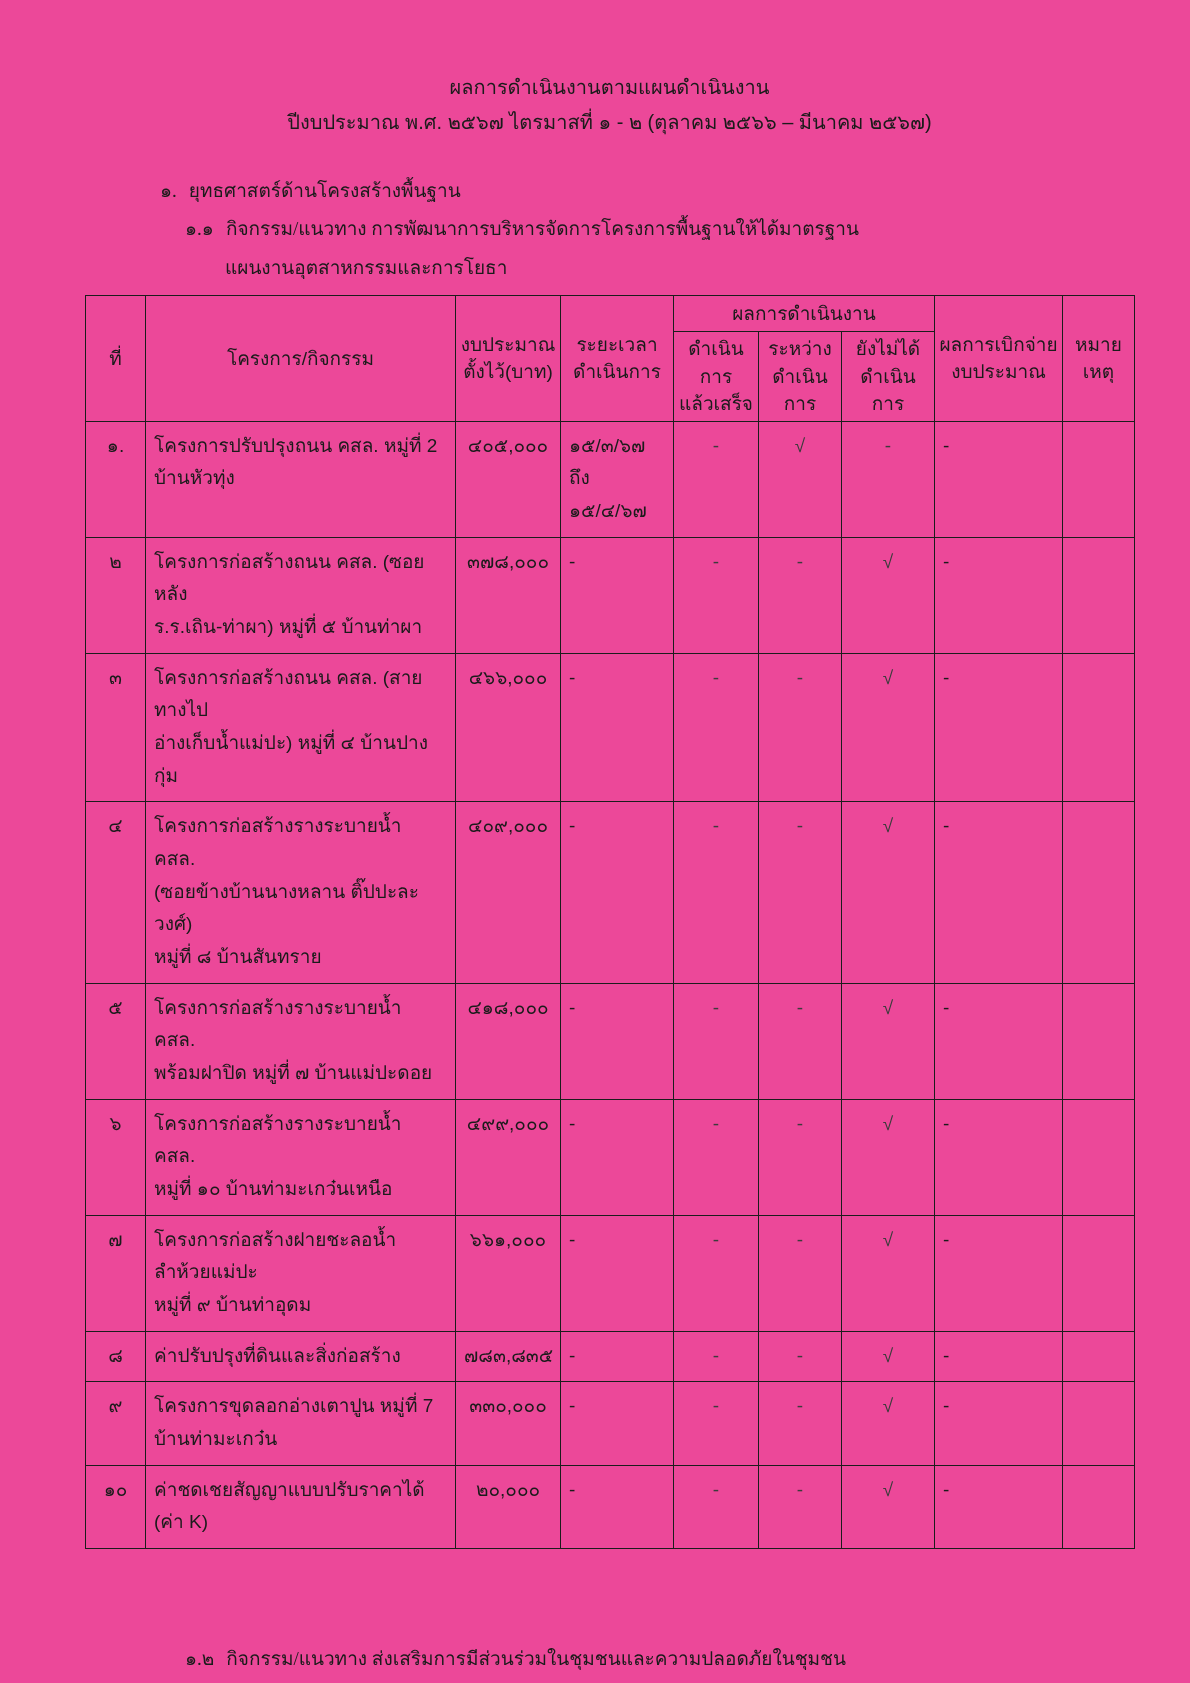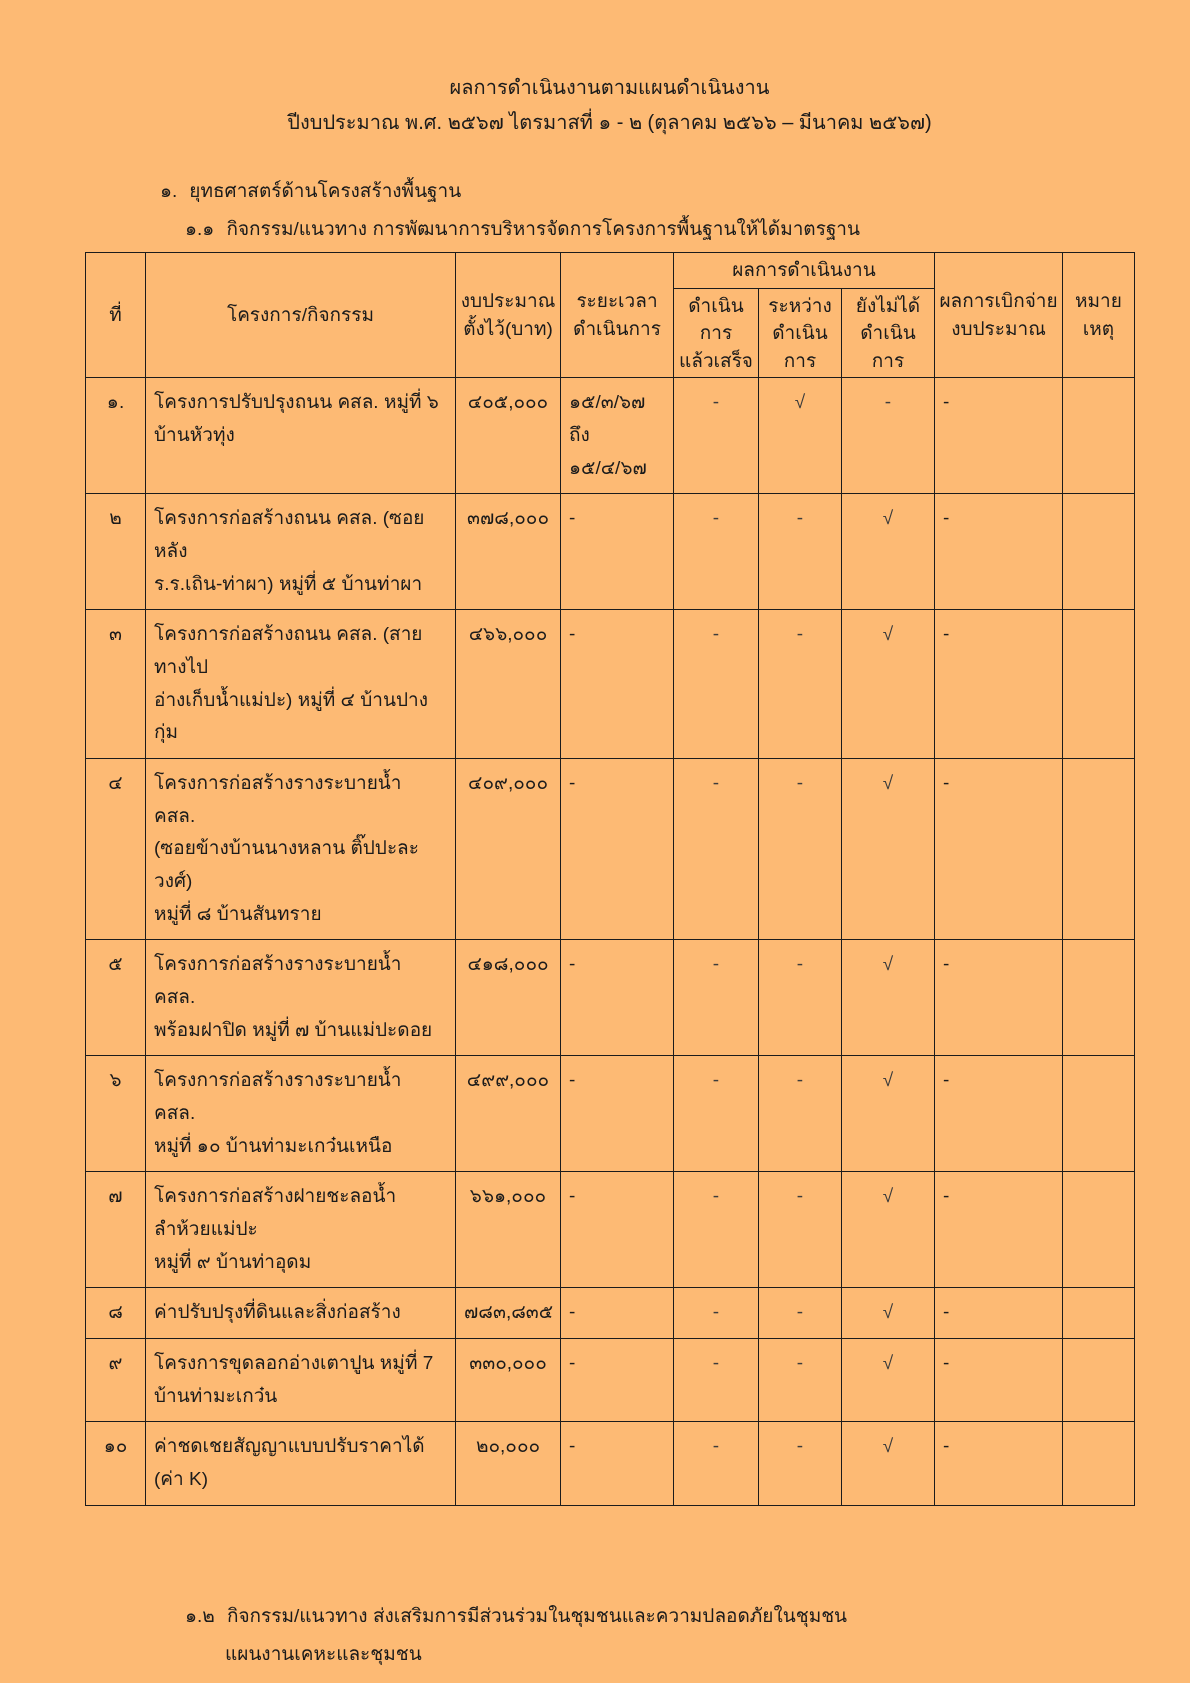--- a/index.html
+++ b/index.html
@@ -5,21 +5,21 @@
   html, body {
     margin: 0;
     padding: 0;
     background: #ffffff;
   }
   .page {
     position: relative;
     width: 1190px;
     height: 1683px;
     box-sizing: border-box;
-    background: #fdba74;
+    background: #ec4899;
     color: #1b1b1b;
     font-family: "Liberation Sans", sans-serif;
     font-size: 19px;
     padding: 72px 56px 0 85px;
     overflow: hidden;
   }
   .title-block {
     text-align: center;
     margin-bottom: 34px;
   }
@@ -27,20 +27,21 @@
     font-size: 20px;
     line-height: 1.55;
   }
   .doc-subtitle {
     font-size: 20px;
     line-height: 1.9;
   }
   .heading {
     line-height: 1.65;
     margin-bottom: 7px;
+    font-family: Liberation Serif, serif;
   }
   .heading .num { display: inline-block; }
   .lvl-section { padding-left: 75px; }
   .lvl-section .num { margin-right: 12px; }
   .lvl-sub { padding-left: 100px; }
   .lvl-sub .num { margin-right: 12px; }
   .lvl-plan { padding-left: 140px; margin-bottom: 12px; }
   .gap-lg { margin-top: 94px; }
 
   table.report {
@@ -87,20 +88,21 @@
     <div class="doc-title">ผลการดำเนินงานตามแผนดำเนินงาน</div>
     <div class="doc-subtitle">ปีงบประมาณ พ.ศ. ๒๕๖๗ ไตรมาสที่ ๑ - ๒ (ตุลาคม ๒๕๖๖ – มีนาคม ๒๕๖๗)</div>
   </div>
 
   <div class="heading lvl-section">
     <span class="num">๑.</span><span>ยุทธศาสตร์ด้านโครงสร้างพื้นฐาน</span>
   </div>
   <div class="heading lvl-sub">
     <span class="num">๑.๑</span><span>กิจกรรม/แนวทาง การพัฒนาการบริหารจัดการโครงการพื้นฐานให้ได้มาตรฐาน</span>
   </div>
+  <div class="heading lvl-plan">แผนงานอุตสาหกรรมและการโยธา</div>
 
   <table class="report">
     <colgroup>
       <col style="width:60px">
         <col style="width:310px">
         <col style="width:105px">
         <col style="width:113px">
       <col style="width:85px">
         <col style="width:83px">
         <col style="width:93px">
@@ -126,21 +128,21 @@
 แล้วเสร็จ</th>
         <th class="pre">ระหว่าง
 ดำเนินการ</th>
         <th class="pre">ยังไม่ได้
 ดำเนินการ</th>
       </tr>
     </thead>
     <tbody>
         <tr>
           <td class="c-no">๑.</td>
-          <td class="c-project pre">โครงการปรับปรุงถนน คสล. หมู่ที่ ๖
+          <td class="c-project pre">โครงการปรับปรุงถนน คสล. หมู่ที่ 2
 บ้านหัวทุ่ง</td>
           <td class="c-budget">๔๐๕,๐๐๐</td>
           <td class="c-center pre">๑๕/๓/๖๗
 ถึง ๑๕/๔/๖๗</td>
           <td class="c-center c-check">-</td>
           <td class="c-center c-check">√</td>
           <td class="c-center c-check">-</td>
           <td class="c-center">-</td>
           <td class="c-center"></td>
         </tr>

